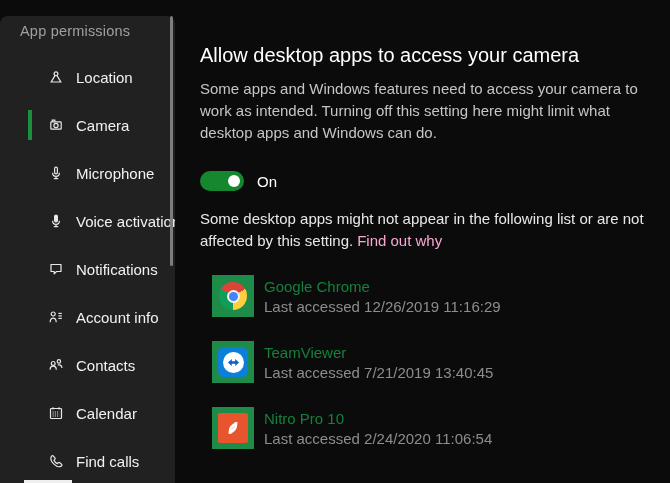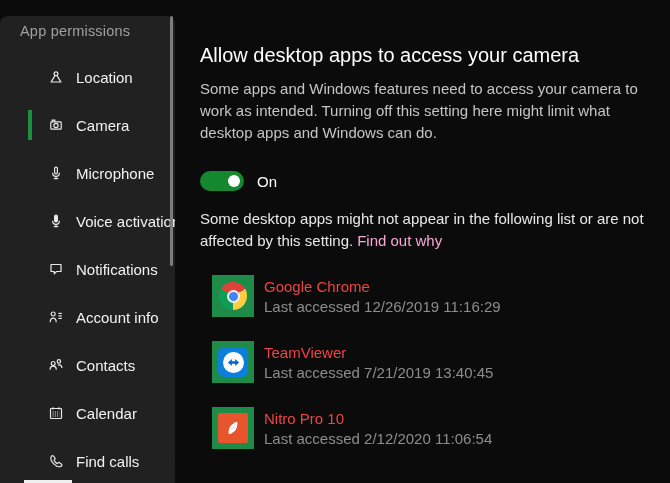--- a/index.html
+++ b/index.html
@@ -64,21 +64,21 @@
   }
   .note .link{color:#f9a8d4;cursor:pointer;margin-left:4px;}
   
   .app-list{margin:23px 0 0 37px;}
   .app-row{display:flex;margin-bottom:24px;}
   .tile{
     width:42px;height:42px;flex:0 0 42px;background:#1e8b49;
     display:flex;align-items:center;justify-content:center;position:relative;
   }
   .app-text{margin-left:10px;padding-top:2px;}
-  .app-name{font-size:15px;line-height:20px;color:#ef4444;}
+  .app-name{font-size:15px;line-height:20px;color:#15803d;}
   .app-date{font-size:15px;line-height:20px;color:#8d8d8d;}
   
   .chrome-logo{
     width:28px;height:28px;border-radius:50%;position:relative;
     background:conic-gradient(#db4437 0 60deg,#ffcd40 60deg 180deg,#0f9d58 180deg 300deg,#db4437 300deg 360deg);
   }
   .chrome-ring{
     position:absolute;left:50%;top:50%;width:13px;height:13px;margin:-6.5px 0 0 -6.5px;
     border-radius:50%;background:#f1f1f1;
   }
@@ -267,18 +267,18 @@
       <div class="tile">
         <div class="nitro-square">
           <svg width="22" height="22" viewBox="0 0 30 30">
             <path d="M9 23 C9 12 13 9 21 7 C18 12 17 14.5 13 16 L13 23 Z" fill="#ffffff"></path>
             <path d="M21 7 C21 18 17 21 9 23 C12 18 13 15.5 17 14 L17 7 Z" fill="#ffffff"></path>
           </svg>
         </div>
       </div>
       <div class="app-text">
         <div class="app-name">Nitro Pro 10</div>
-        <div class="app-date">Last accessed 2/12/2020 11:06:54</div>
+        <div class="app-date">Last accessed 2/24/2020 11:06:54</div>
       </div>
     </div>
 
   </div>
 </div>
 
 </body></html>

